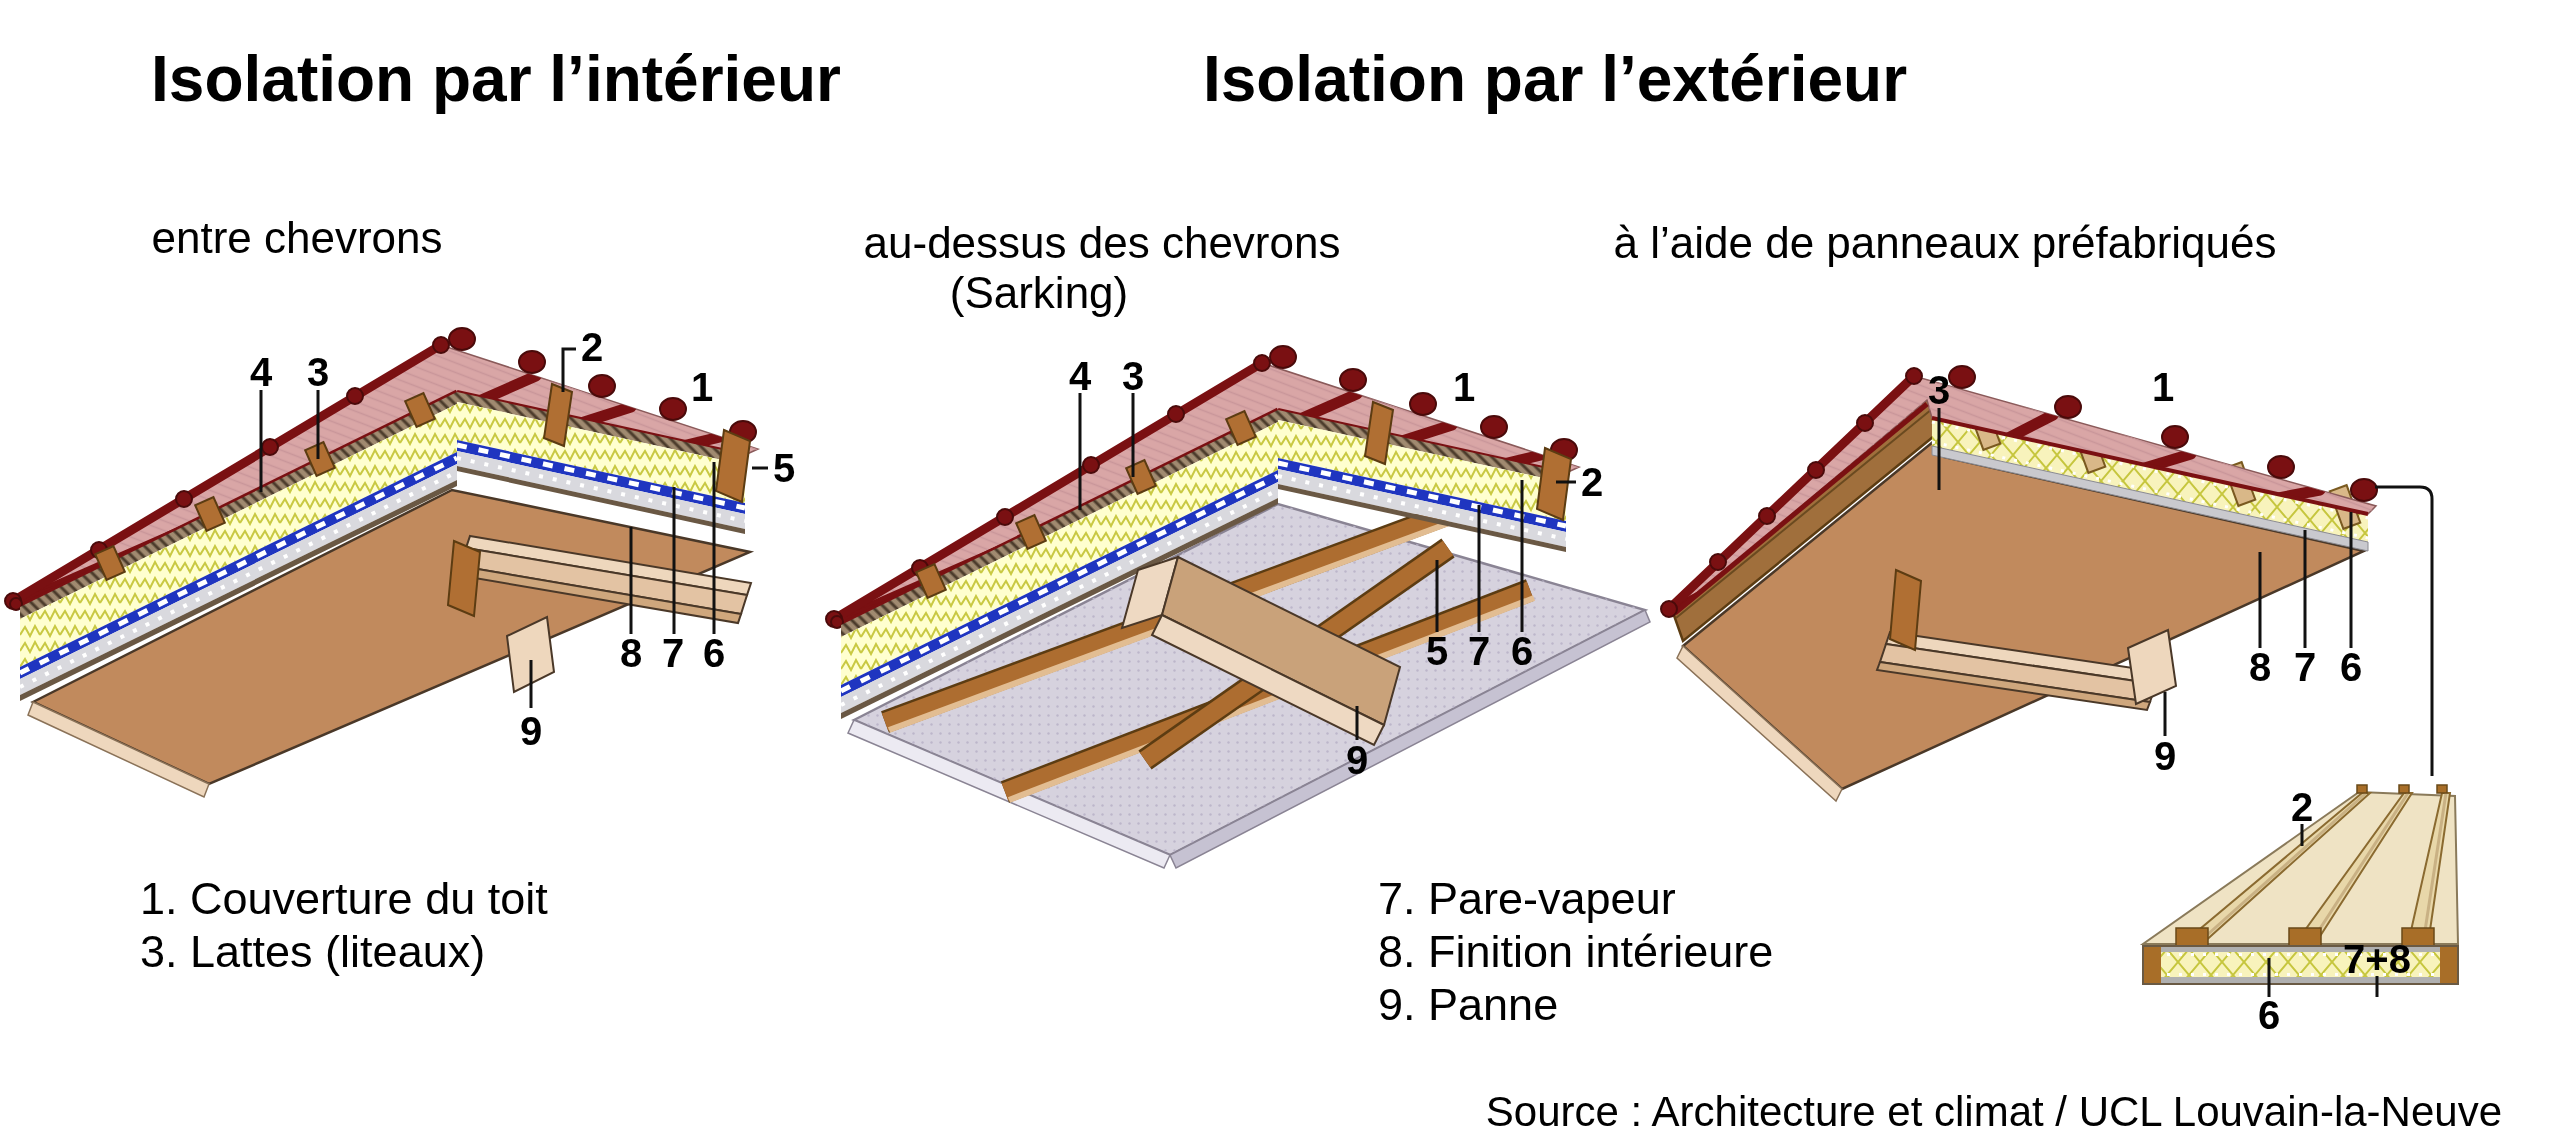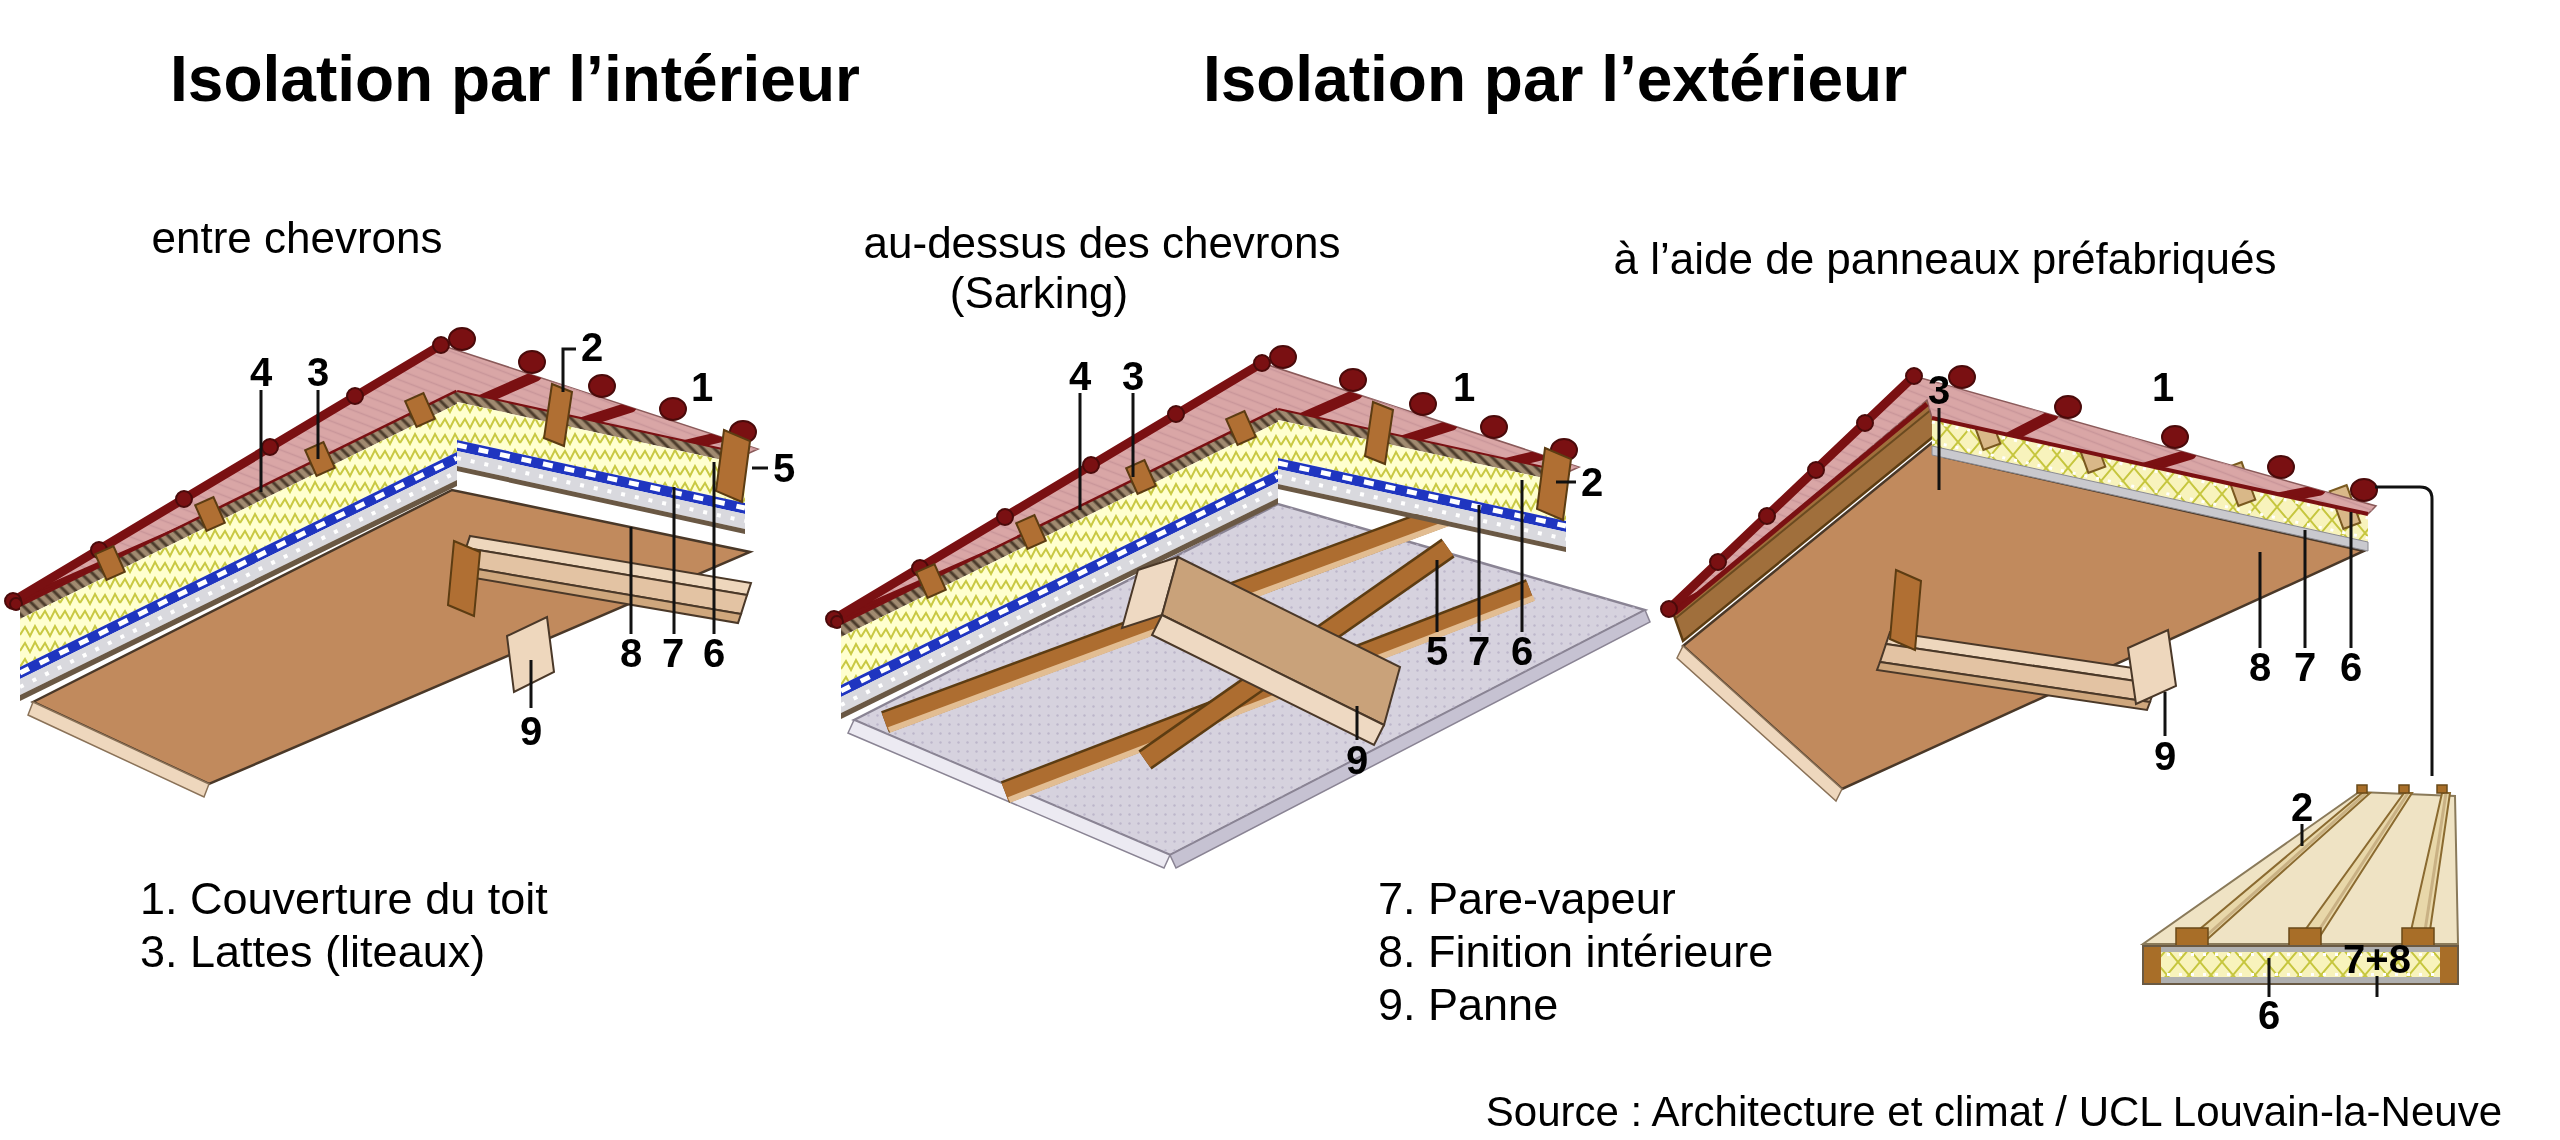--- a/index.html
+++ b/index.html
@@ -250,27 +250,27 @@
       <rect x="2143" y="946" width="315" height="38" fill="none" stroke="#6a5a44" stroke-width="2"></rect>
     </g>
     <g stroke="#111111" stroke-width="3" fill="none">
       <path d="M2302 824 V846"></path>
           <path d="M2269 958 V997"></path>
           <path d="M2377 976 V997"></path>
     </g>
   </g>
 </svg>
 
-<div class="abs ctr title" style="left:515px;top:42px;">Isolation par l’intérieur</div>
+<div class="abs ctr title" style="left:496px;top:42px;">Isolation par l’intérieur</div>
 <div class="abs ctr subtitle" style="left:297px;top:213px;">entre chevrons</div>
 
 <div class="abs ctr title" style="left:1555px;top:42px;">Isolation par l’extérieur</div>
 <div class="abs ctr subtitle" style="left:1102px;top:218px;">au-dessus des chevrons</div>
 <div class="abs ctr subtitle" style="left:1039px;top:268px;">(Sarking)</div>
-<div class="abs ctr subtitle" style="left:1945px;top:234px;">à l’aide de panneaux préfabriqués</div>
+<div class="abs ctr subtitle" style="left:1945px;top:218px;">à l’aide de panneaux préfabriqués</div>
 
 <div class="callout" style="left:261px;top:372px;">4</div>
 <div class="callout" style="left:318px;top:372px;">3</div>
 <div class="callout" style="left:592px;top:347px;">2</div>
 <div class="callout" style="left:702px;top:387px;">1</div>
 <div class="callout" style="left:784px;top:468px;">5</div>
 <div class="callout" style="left:631px;top:653px;">8</div>
 <div class="callout" style="left:673px;top:653px;">7</div>
 <div class="callout" style="left:714px;top:653px;">6</div>
 <div class="callout" style="left:531px;top:731px;">9</div>

